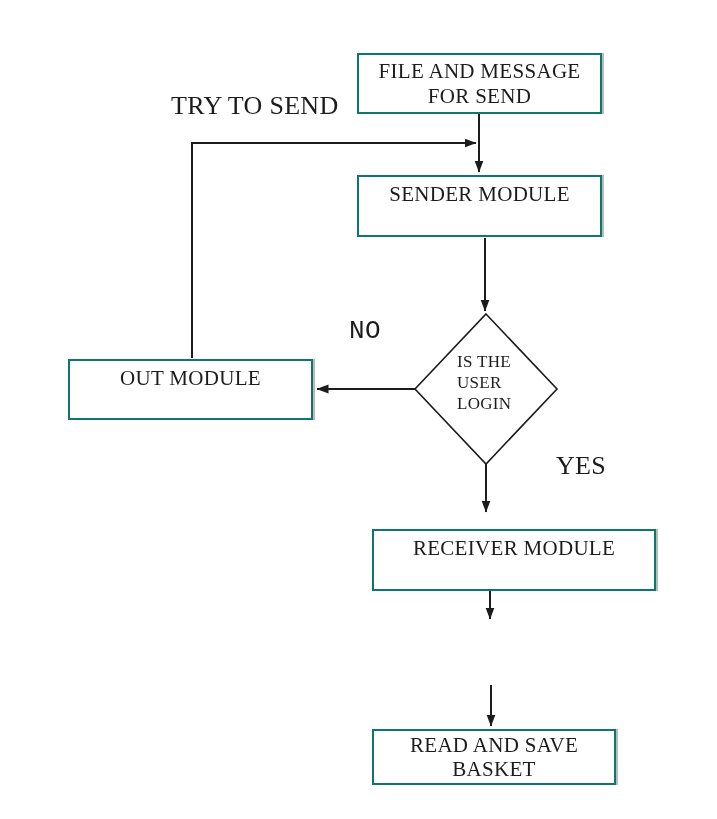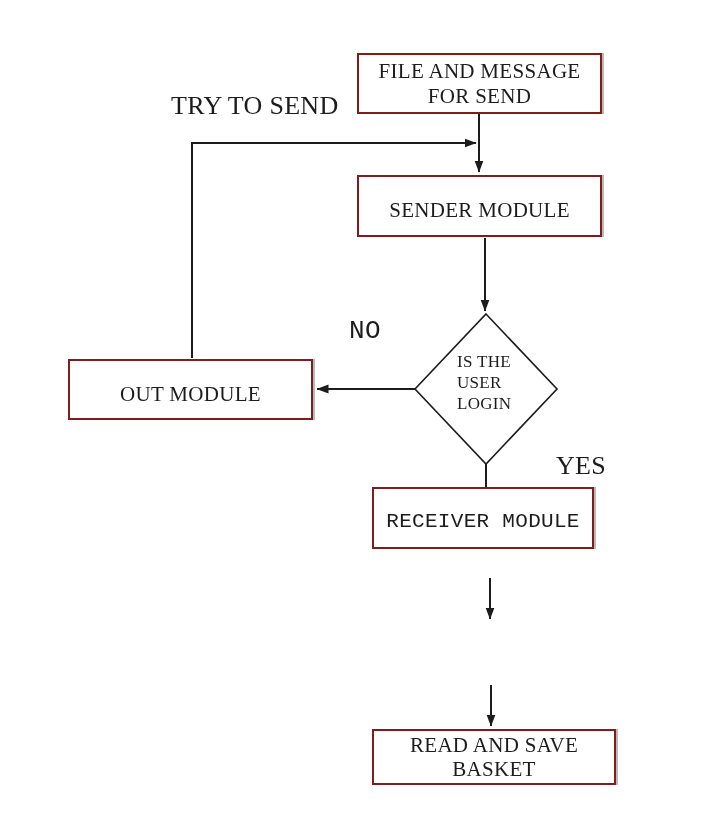--- a/index.html
+++ b/index.html
@@ -19,37 +19,37 @@
   .connectors {
     position: absolute;
     left: 0;
     top: 0;
     width: 717px;
     height: 819px;
   }
   .box {
     position: absolute;
     box-sizing: border-box;
-    border: 2px solid #7f1d1d;
+    border: 2px solid #0f766e;
     background: #ffffff;
     box-shadow: 2px 0 0 rgba(130,130,130,0.55);
     display: flex;
     flex-direction: column;
     align-items: center;
     text-align: center;
     font-size: 21px;
     letter-spacing: 0.3px;
     line-height: 24px;
   }
   .box.center-v { justify-content: center; }
-  .box.top-v    { justify-content: flex-start; padding-top: 21px; }
+  .box.top-v    { justify-content: flex-start; padding-top: 5px; }
   .n-file     { left: 357px; top:  53px; width: 245px; height: 61px; line-height: 25px; }
   .n-sender   { left: 357px; top: 175px; width: 245px; height: 62px; }
   .n-out      { left:  68px; top: 359px; width: 245px; height: 61px; }
-  .n-receiver { left: 372px; top: 487px; width: 222px; height: 62px; font-family: Liberation Mono, monospace; }
+  .n-receiver { left: 372px; top: 529px; width: 284px; height: 62px; }
   .n-in       { left: 372px; top: 622px; width: 244px; height: 62px; }
   .n-read     { left: 372px; top: 729px; width: 244px; height: 56px; line-height: 24px; }
   .line { display: block; }
   .diamond-label {
     position: absolute;
     left: 457px;
     top: 351px;
     font-size: 17px;
     line-height: 21px;
     letter-spacing: 0.3px;

